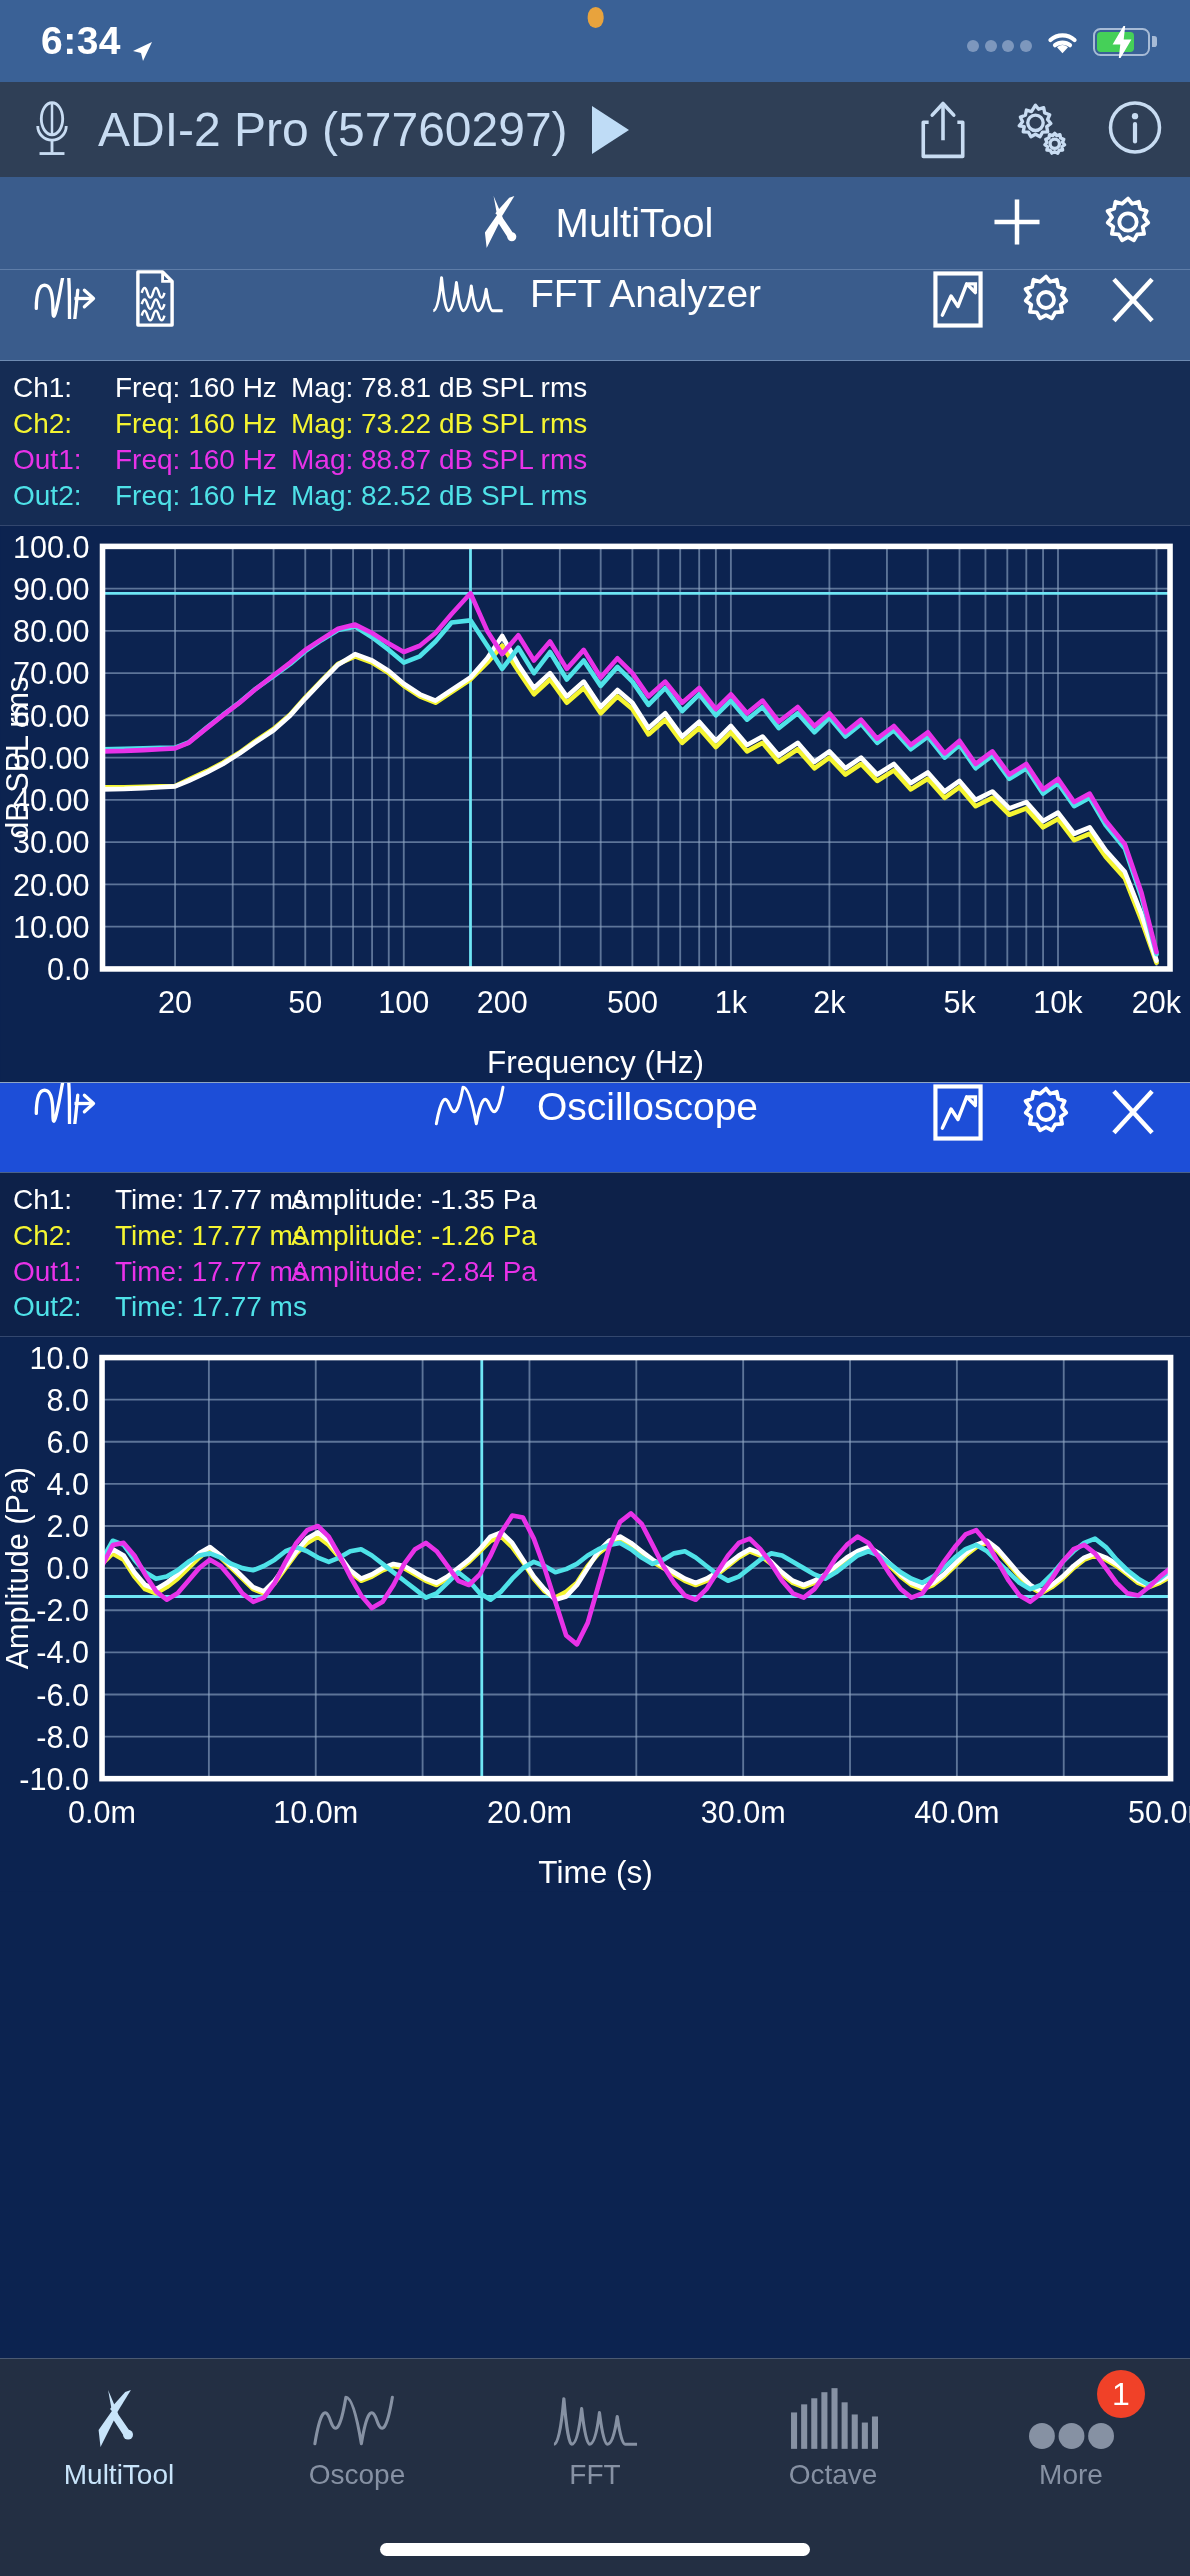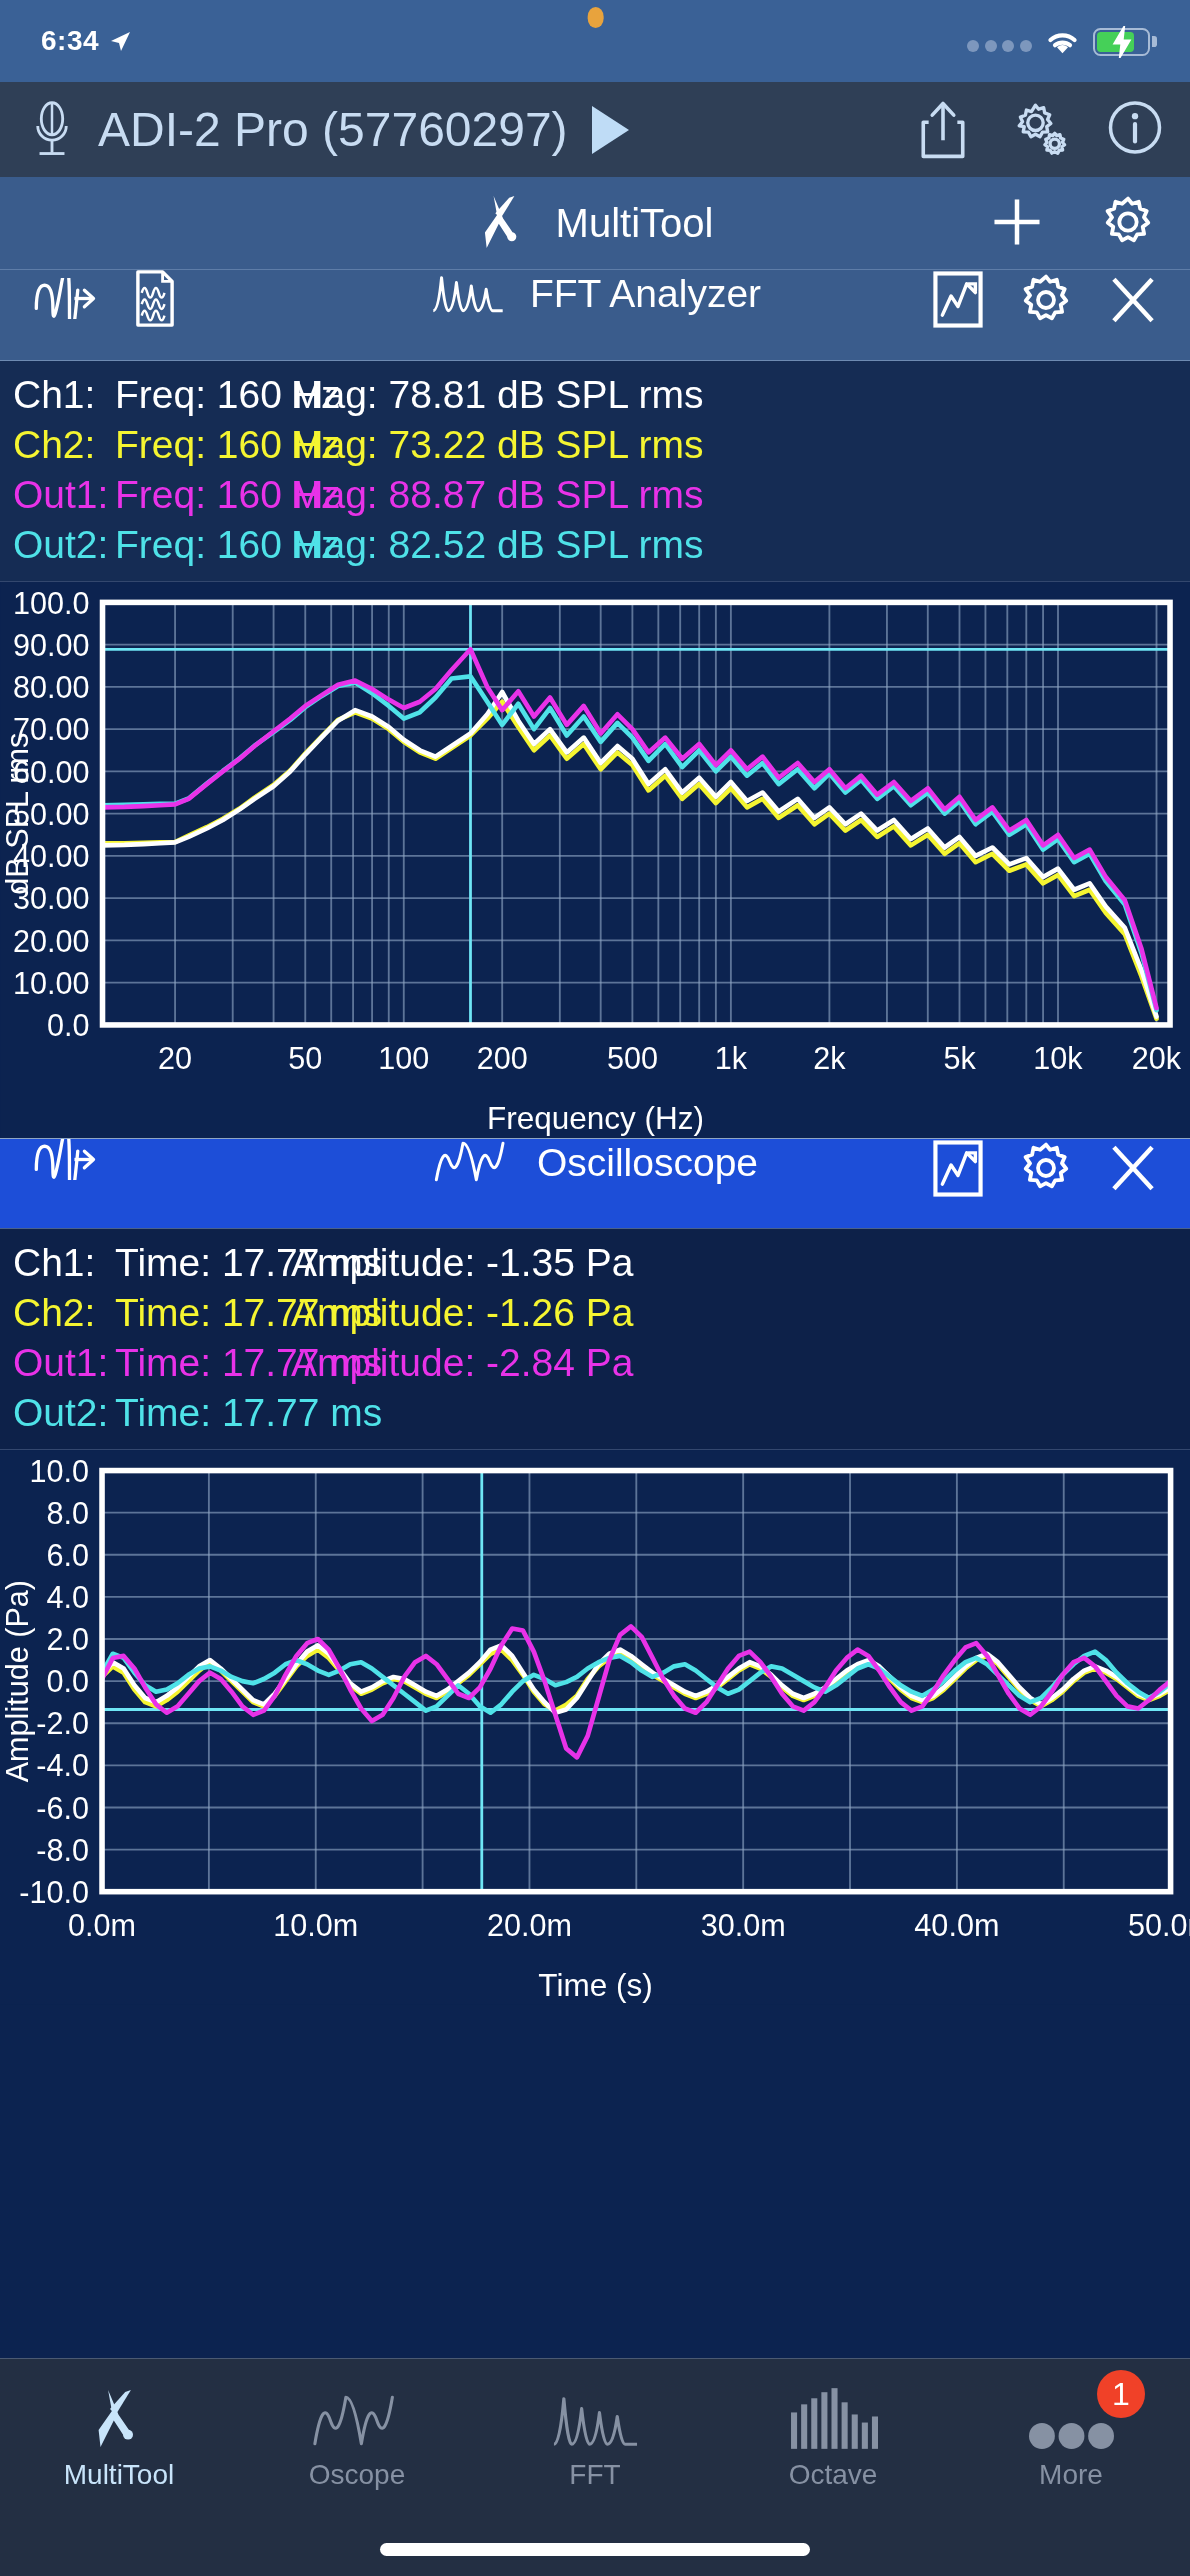--- a/index.html
+++ b/index.html
@@ -10,21 +10,21 @@
     -webkit-font-smoothing:antialiased;
   }
 
   
   .statusbar{
     position:relative; height:82px; background:#3A6196;
     display:flex; align-items:center; justify-content:space-between;
     padding:0 41px;
   }
   .status-time{
-    color:#fff; font-size:28px; font-weight:600; letter-spacing:0.5px;
+    color:#fff; font-size:39px; font-weight:600; letter-spacing:0.5px;
     display:flex; align-items:center; gap:9.3px;
   }
   .loc-arrow{ display:inline-block; width:24px; height:24px; }
   .status-right{ display:flex; align-items:flex-end; gap:11px; }
   .mic-dot{
     position:absolute; top:7.4px; left:50%; transform:translateX(-50%);
     width:16.7px; height:20.4px; border-radius:50%; background:#E8A33D;
   }
   .sig-dots{ display:flex; gap:5.6px; align-items:flex-end; padding-bottom:3.7px;}
   .sig-dots i{ width:12px; height:12px; border-radius:50%; background:#7D97BD; display:block;}
@@ -87,21 +87,21 @@
   .mod-center > *{ pointer-events:auto; }
   .mod-title{ color:#fff; font-size:39px; }
   .mod-right{ position:absolute; right:32px; display:flex; align-items:center; gap:35px; }
 
   
   .readout{
     background:#152C54; padding:9.3px 13px 11px 13px;
     border-bottom:0.9px solid #33476E;
   }
   .readout.dark{ background:#0D2149; }
-  .ro-row{ display:flex; font-size:39px; line-height:1.28; white-space:nowrap; }
+  .ro-row{ display:flex; font-size:28px; line-height:1.28; white-space:nowrap; }
   .ro-a{ width:278px; display:flex; }
   .ro-label{ display:inline-block; min-width:102px; }
   .ro-b{ flex:1; }
 
   
   .plotwrap{ position:relative; background:#0C2350; }
   .plotwrap svg{ display:block; }
 
   
   .tabbar{

